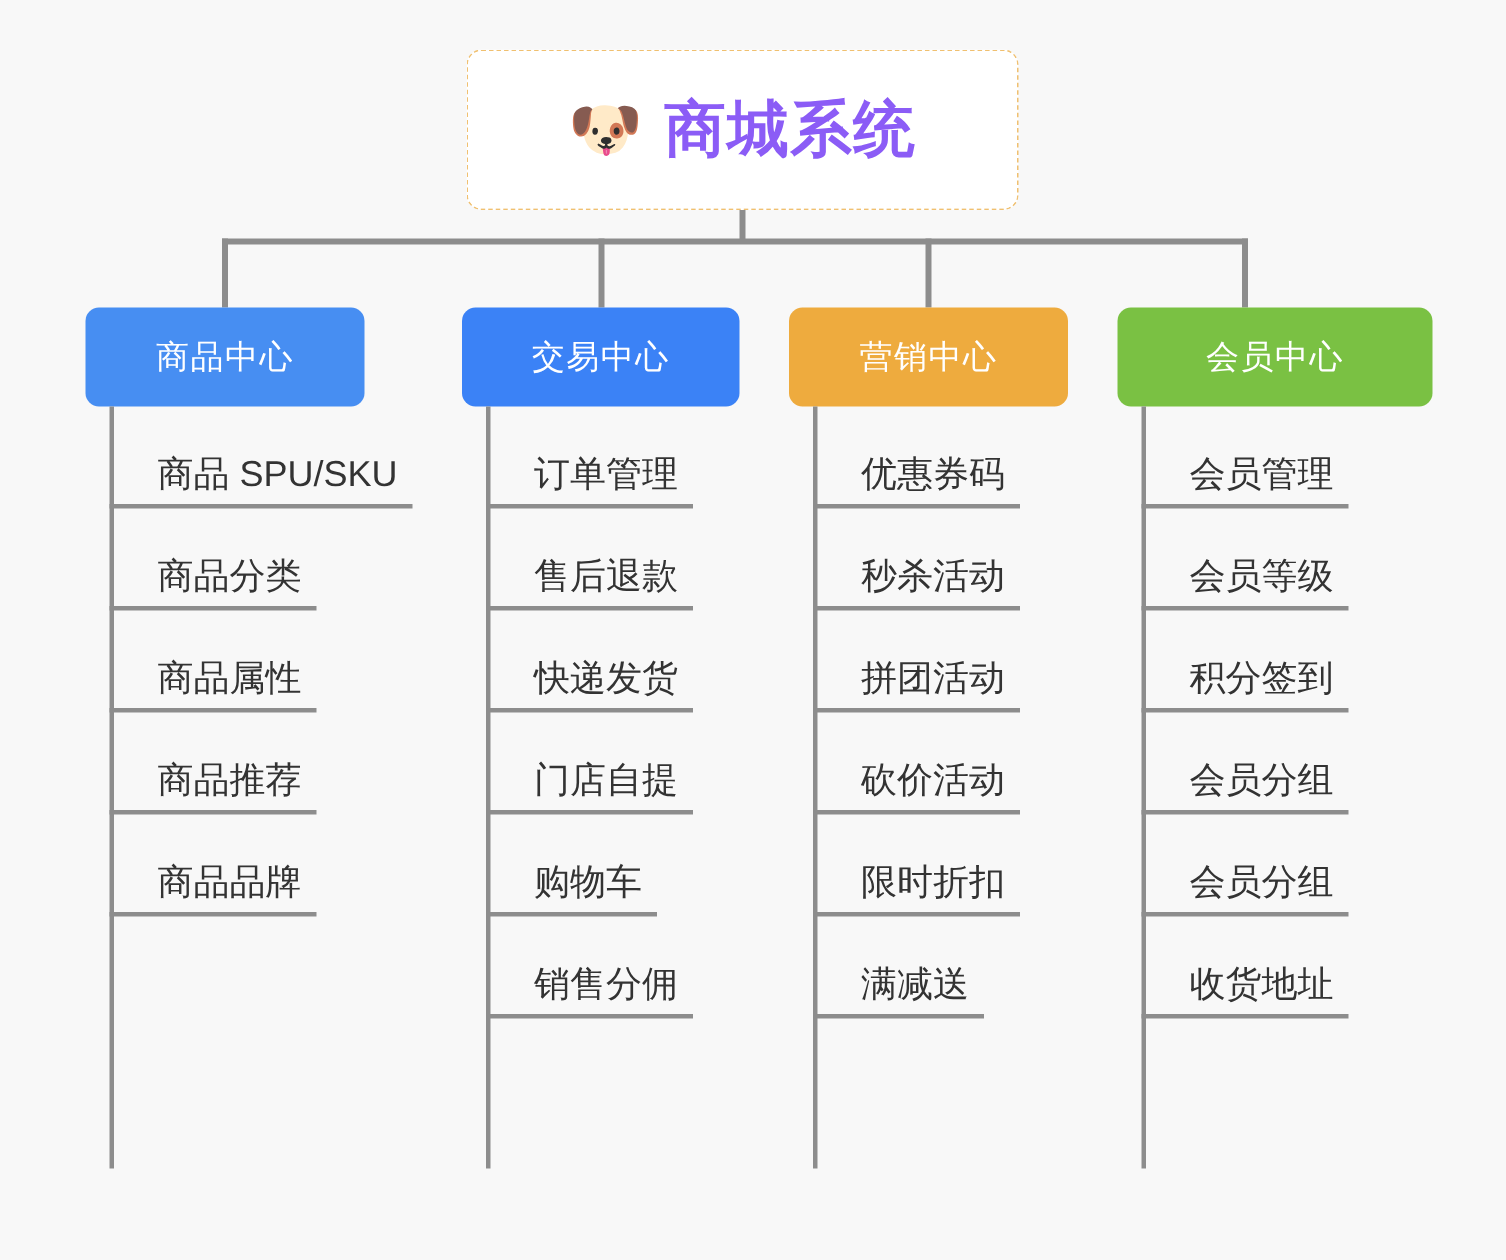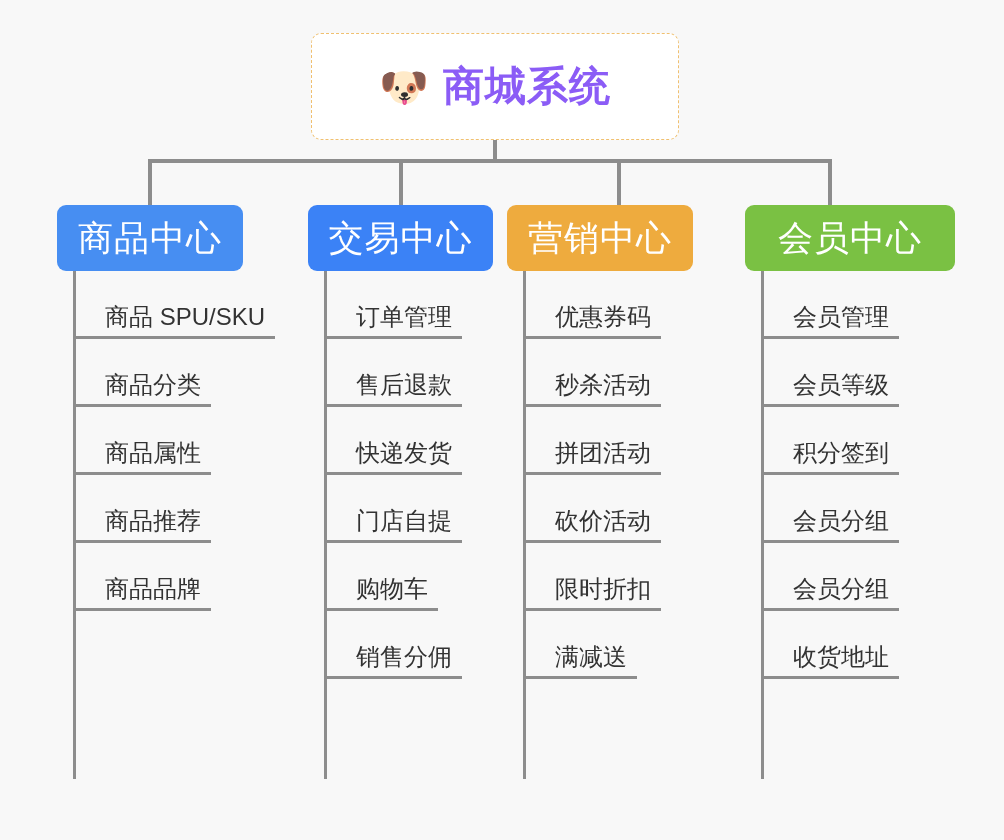--- a/index.html
+++ b/index.html
@@ -63,21 +63,21 @@
     top: 205px;
   }
   .branch-header {
     box-sizing: border-box;
     height: 66px;
     border-radius: 9px;
     display: flex;
     align-items: center;
     justify-content: center;
     color: #ffffff;
-    font-size: 35px;
+    font-size: 22px;
     letter-spacing: 1px;
     white-space: nowrap;
   }
 
   .branch-spine {
     position: absolute;
     left: 16px;
     top: 66px;
     width: 3px;
     background: #8d8d8d;
@@ -102,21 +102,21 @@
     border-bottom: 3px solid #8d8d8d;
     line-height: 1.1;
     display: inline-block;
   }
 
   
   #branch-0 { left: 57px; }
   #branch-0 .branch-header { width: 186px; background: #478ef2; }
   #branch-1 { left: 308px; }
   #branch-1 .branch-header { width: 185px; background: #3b82f6; }
-  #branch-2 { left: 507px; }
+  #branch-2 { left: 526px; }
   #branch-2 .branch-header { width: 186px; background: #eeab3e; }
   #branch-3 { left: 745px; }
   #branch-3 .branch-header { width: 210px; background: #7ac143; }
 </style>
 </head>
 <body>
 
 <div id="mindmap">
 
   <div class="root-node">

